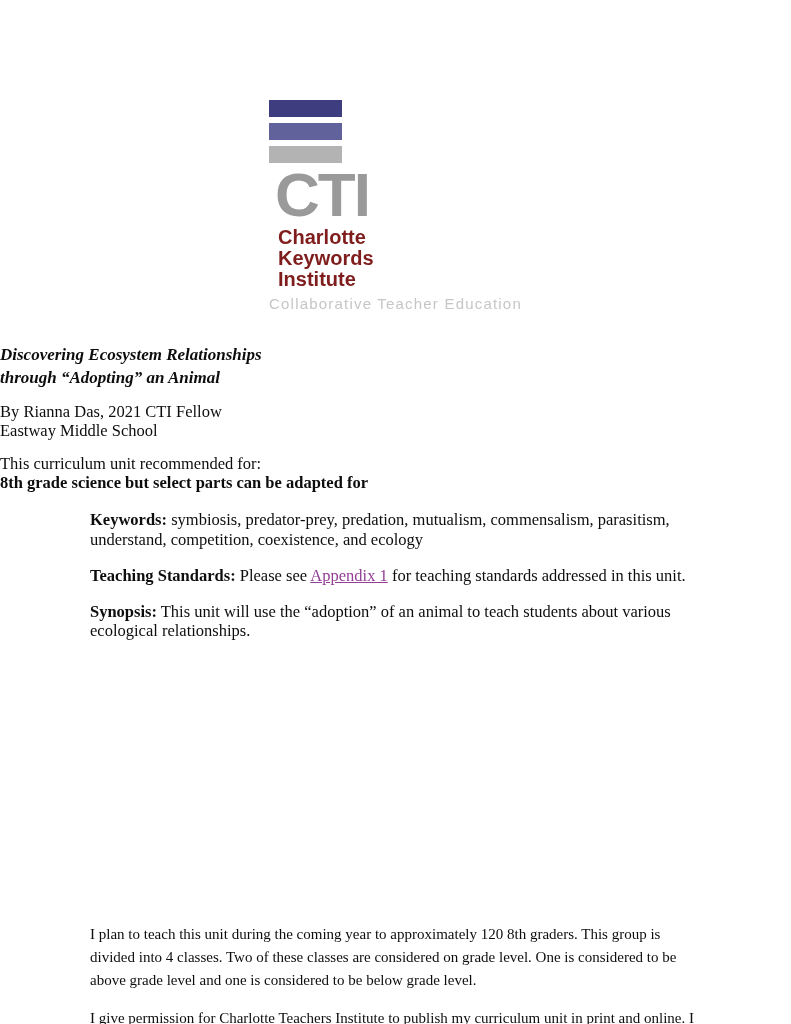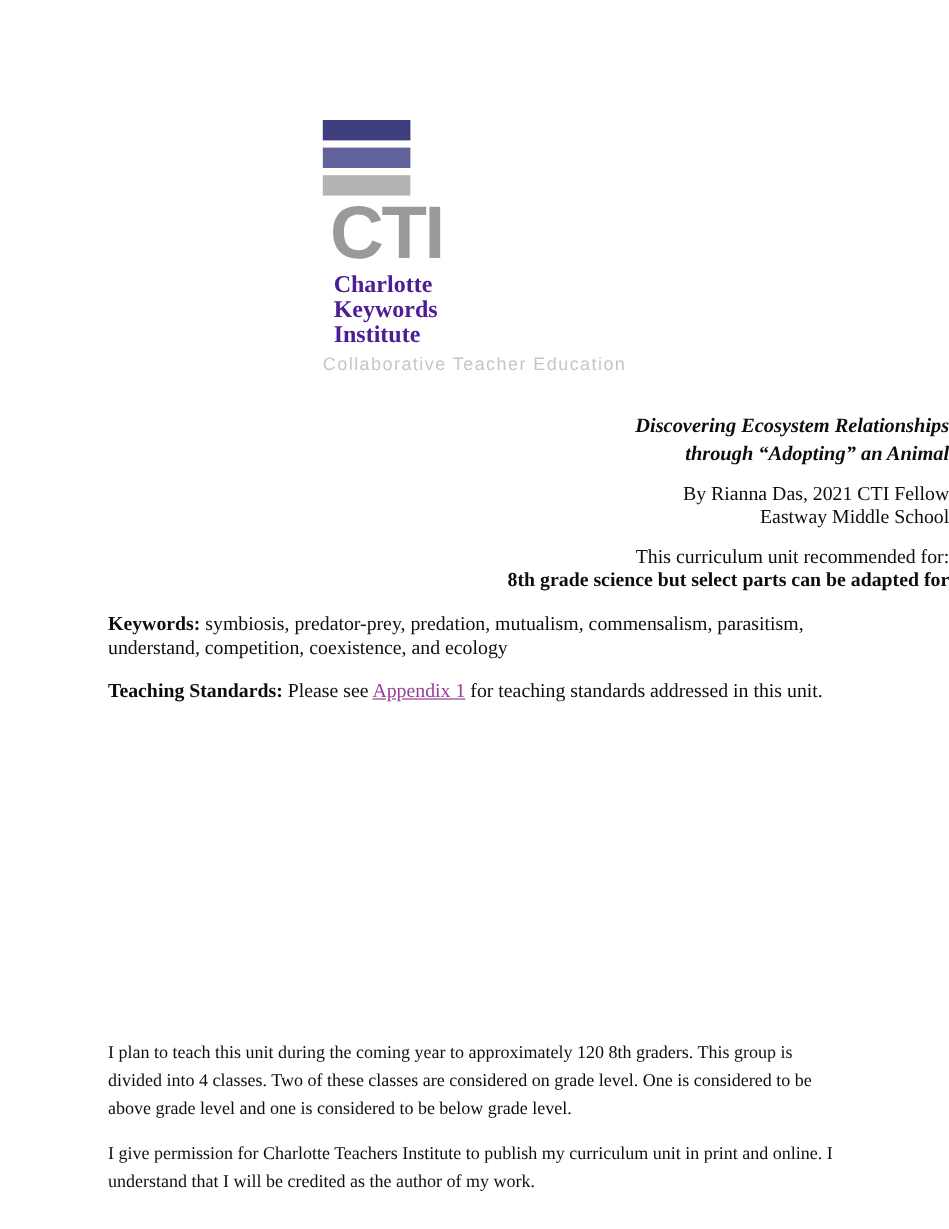--- a/index.html
+++ b/index.html
@@ -45,21 +45,21 @@
   }
   .logo-tagline {
     font-family: "Liberation Sans", sans-serif;
     font-size: 15px;
     letter-spacing: 1.2px;
     color: #c6c6c6;
     margin-top: 5px;
   }
 
   
-  .center-block { text-align: right; }
+  .center-block { text-align: left; }
   .unit-title {
     margin-top: 30px;
     font-weight: bold;
     font-style: italic;
     font-size: 17px;
     line-height: 23px;
   }
   .byline { margin-top: 13px; font-size: 16.5px; line-height: 19px; }
   .recommendation { margin-top: 15px; font-size: 16.5px; line-height: 18.5px; }
   .rec-bold { font-weight: bold; }
@@ -88,21 +88,21 @@
 
   <div class="logo-wrap">
     <div class="logo">
       <div class="logo-top">
         <div class="logo-bars">
           <div class="logo-bar bar-top" style="background: rgb(61, 61, 128);"></div>
           <div class="logo-bar bar-mid" style="background: rgb(97, 97, 156);"></div>
           <div class="logo-bar bar-bottom" style="background: rgb(179, 179, 179);"></div>
         </div>
         <div class="logo-acronym" style="color: rgb(154, 154, 154);">CTI</div>
-        <div class="logo-name" style="color: #4c1d95; font-family: Liberation Serif, serif;">
+        <div class="logo-name" style="color: #7f1d1d;">
           <div>Charlotte</div>
           <div>Keywords</div>
           <div>Institute</div>
         </div>
       </div>
       <div class="logo-tagline" style="color: rgb(198, 198, 198);">Collaborative Teacher Education</div>
     </div>
   </div>
 
   <div class="center-block unit-title">
@@ -119,20 +119,21 @@
     <div>This curriculum unit recommended for:</div>
     <div class="rec-bold">8th grade science but select parts can be adapted for</div>
   </div>
 
   <div class="body-col">
 
     <p class="para p-keywords"><span class="lbl">Keywords:</span><span> symbiosis, predator-prey, predation, mutualism, commensalism, parasitism, understand, competition, coexistence, and ecology</span></p>
 
     <p class="para p-standards"><span class="lbl">Teaching Standards:</span><span> Please see </span><a class="appendix-link" style="color: rgb(148, 63, 150);">Appendix 1</a><span> for teaching standards addressed in this unit.</span></p>
 
+    <p class="para p-synopsis"><span class="lbl">Synopsis:</span><span> This unit will use the “adoption” of an animal to teach students about various ecological relationships.</span></p>
 
     <p class="statement p-teach-plan">I plan to teach this unit during the coming year to approximately 120 8th graders. This group is divided into 4 classes. Two of these classes are considered on grade level. One is considered to be above grade level and one is considered to be below grade level.</p>
 
     <p class="statement p-permission">I give permission for Charlotte Teachers Institute to publish my curriculum unit in print and online. I understand that I will be credited as the author of my work.</p>
 
   </div>
 
 </div>
 
 </body></html>

